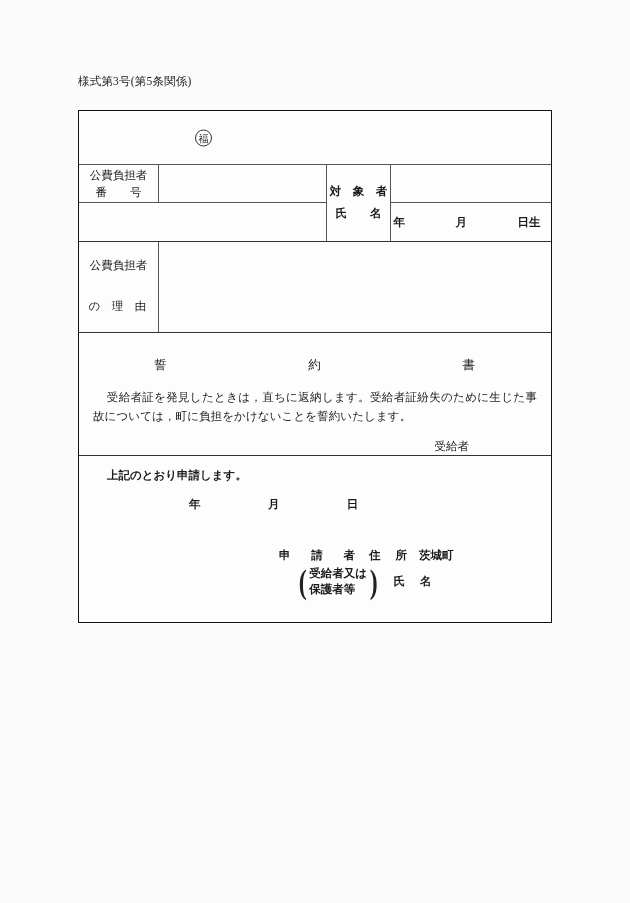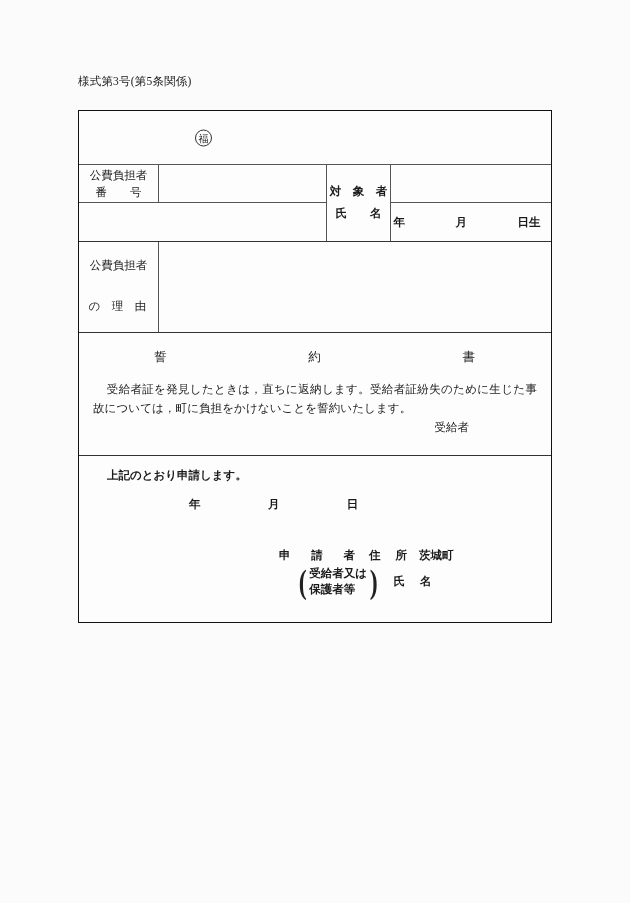--- a/index.html
+++ b/index.html
@@ -195,37 +195,37 @@
     border-bottom: 1.4px solid #333;
     padding: 12px 14px 14px 14px;
     box-sizing: border-box;
     height: 123px;
     position: relative;
   }
   .pledge-title {
     text-align: center;
     font-size: 12.5px;
     letter-spacing: 1px;
-    margin-top: 4px;
+    margin-top: 12px;
   }
   .pledge-title .sp {
     display: inline-flex;
     width: 150px;
     justify-content: space-between;
   }
   .pledge-body {
     margin-top: 14px;
     font-size: 11.5px;
     line-height: 1.65;
     text-indent: 1.2em;
     text-align: justify;
     letter-spacing: 0.1px;
   }
   .pledge-signer {
-    margin-top: 2px;
+    margin-top: 13px;
     text-align: right;
     padding-right: 68px;
     font-size: 11.5px;
   }
 
   
   .apply-block {
     height: 166px;
     box-sizing: border-box;
     padding: 12px 14px 0 14px;

